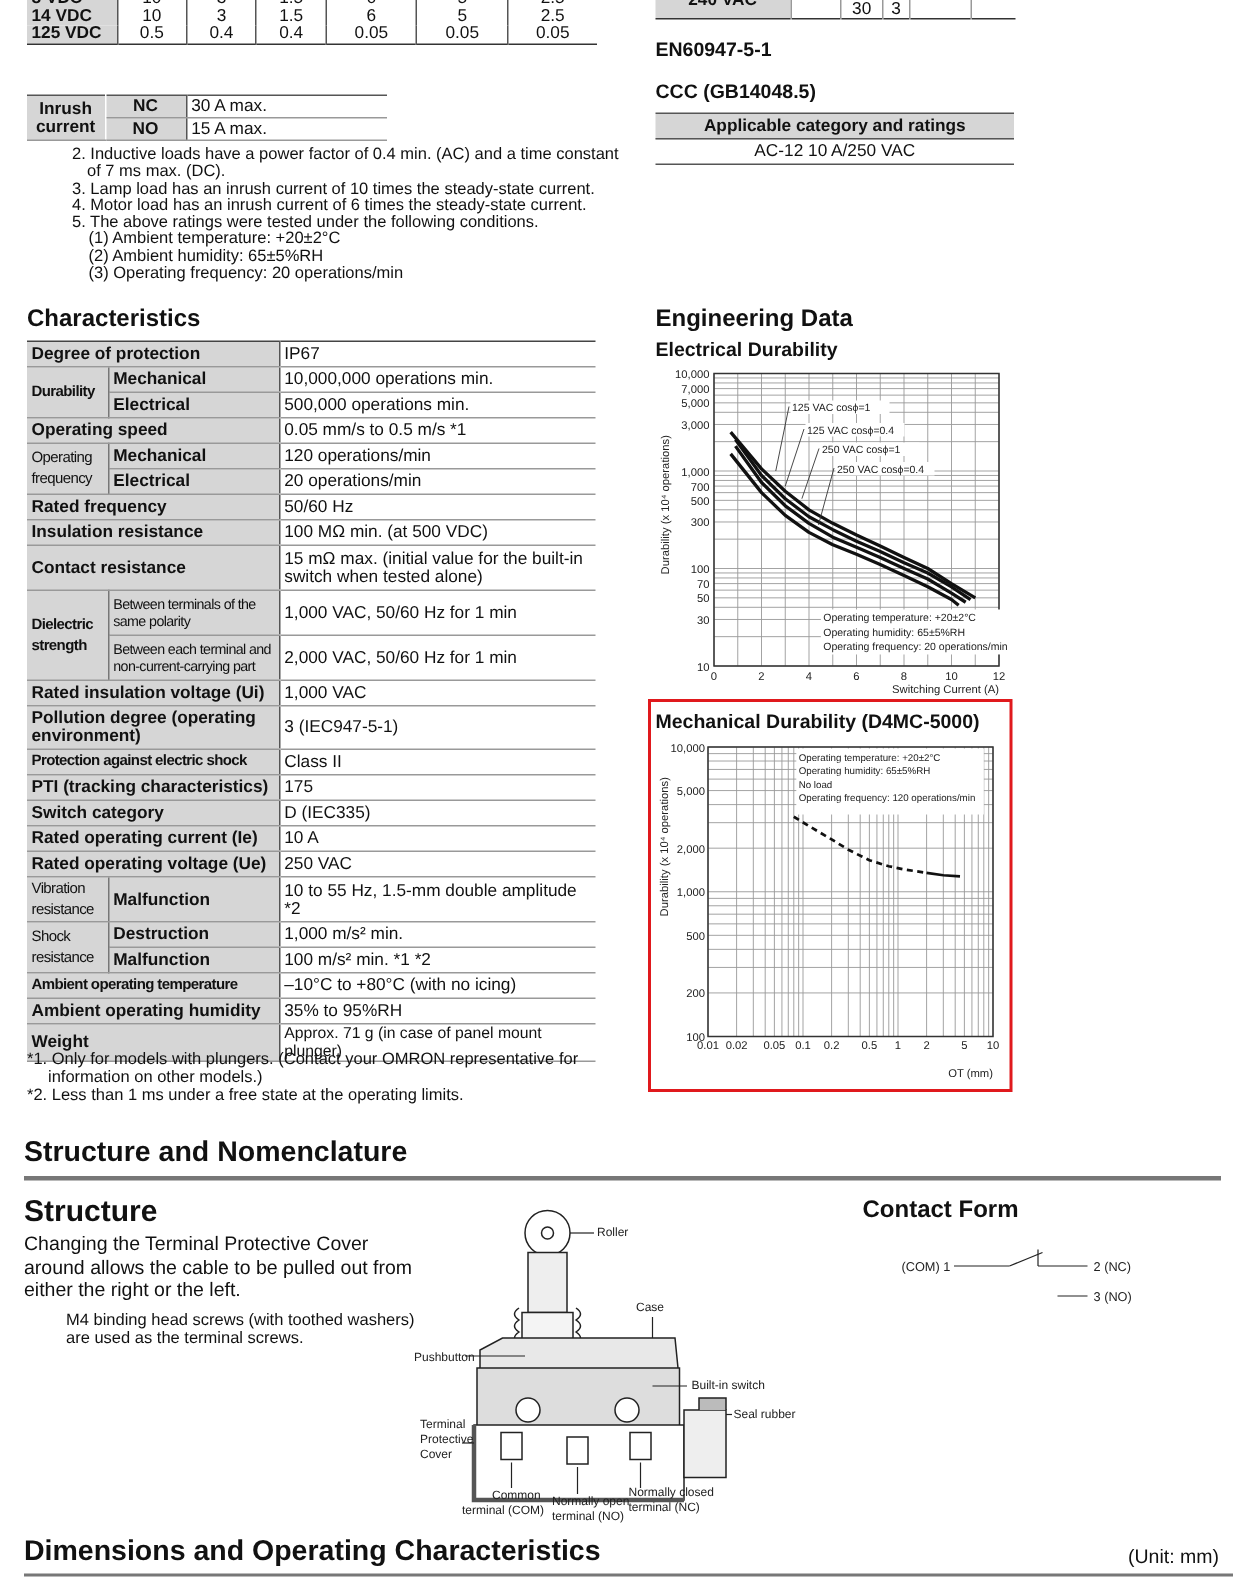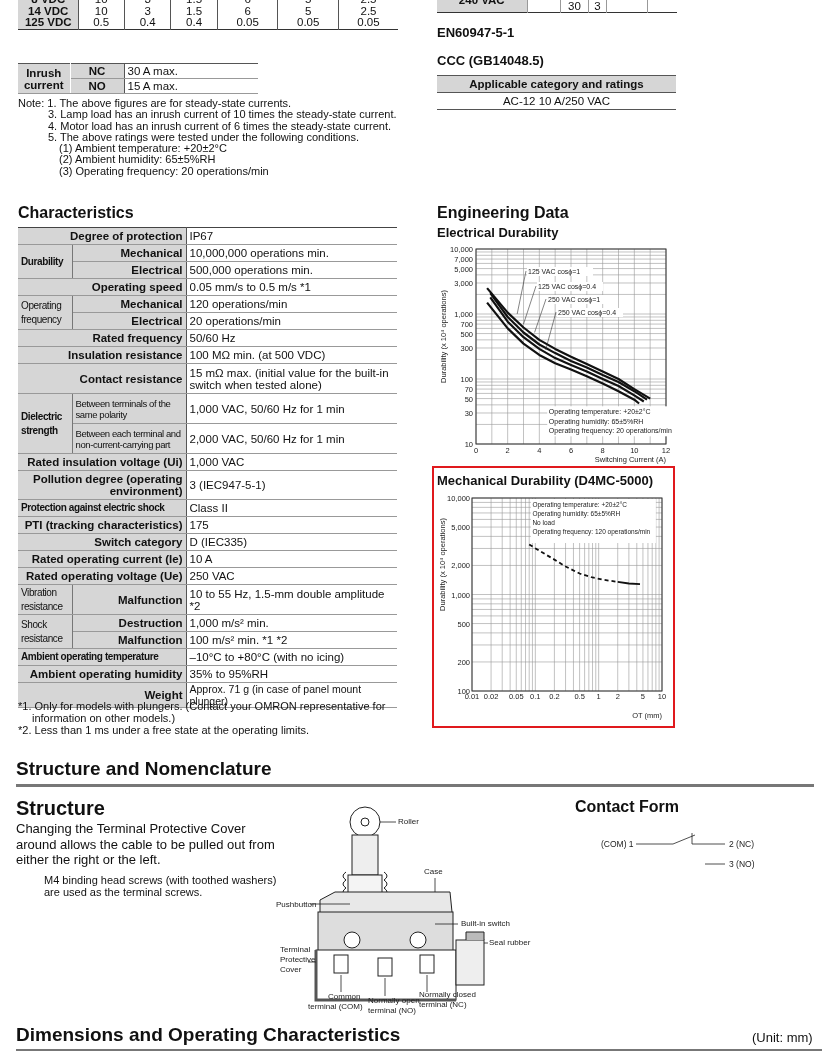--- a/index.html
+++ b/index.html
@@ -3,41 +3,41 @@
 <meta charset="utf-8">
 <style>
   * { box-sizing: border-box; margin: 0; padding: 0; }
   html, body { width: 830px; height: 1052px; overflow: hidden; background: #fff; }
   body { font-family: "Liberation Sans", sans-serif; color: #111; position: relative; font-size: 11px; }
   .abs { position: absolute; }
   table { border-collapse: collapse; }
   
   #top-table { left: 18px; top: -6px; width: 380px; font-size: 11.5px; line-height: 11.5px; }
   #top-table td { padding: 0 2px; text-align: center; border-left: 1px solid #555; }
-  #top-table td.lbl { background: #d6d6d6; font-weight: bold; text-align: center; padding-left: 3px; border-left: none; width: 60px; }
+  #top-table td.lbl { background: #d6d6d6; font-weight: bold; text-align: left; padding-left: 3px; border-left: none; width: 60px; }
   #top-table { border-bottom: 1.5px solid #333; }
   #top-right-table { left: 437px; top: -12px; width: 240px; font-size: 11.5px; border-bottom: 1.5px solid #333; }
   #top-right-table td { border-left: 1px solid #999; text-align: center; padding: 0 3px; height: 24px; vertical-align: bottom; }
   #top-right-table td.lbl { background: #d6d6d6; font-weight: bold; border-left: none; width: 90px; vertical-align: middle; }
   #top-right-table td.cut { color: #bbb; vertical-align: top; font-size: 9px; }
 
   #inrush { left: 18px; top: 63px; width: 240px; font-size: 11.5px; border-top: 1.5px solid #555; border-bottom: 1.5px solid #555; }
   #inrush td { height: 15px; padding: 0 3px; border-bottom: 1px solid #999; }
   #inrush td.hdr { background: #d6d6d6; font-weight: bold; text-align: center; line-height: 12px; width: 52px; border-right: 1px solid #fff; }
   #inrush td.sub { background: #d6d6d6; font-weight: bold; text-align: center; width: 54px; border-right: 1px solid #555; }
 
   #notes { left: 18px; top: 98px; font-size: 11px; line-height: 11.3px; width: 400px; }
   #notes .n { padding-left: 40px; text-indent: -10px; }
   #notes .n2 { padding-left: 41px; }
 
   h2.sec { font-size: 16px; font-weight: bold; }
   #char-title { left: 18px; top: 204px; }
   #char-table { left: 18px; top: 227px; width: 379px; font-size: 11.5px; border-top: 1.5px solid #444; border-bottom: 1.5px solid #444; }
   #char-table td { border-bottom: 1px solid #999; padding: 0 3px; height: 17px; line-height: 12px; }
-  #char-table td.k { background: #d6d6d6; font-weight: bold; text-align: right; }
+  #char-table td.k { background: #d6d6d6; font-weight: bold; }
   #char-table td.kn { background: #d6d6d6; font-weight: bold; font-size: 10px; letter-spacing: -0.4px; }
   #char-table td.ks { background: #d6d6d6; font-size: 9.5px; line-height: 11px; letter-spacing: -0.4px; }
   #char-table td.grp { background: #d6d6d6; font-weight: bold; font-size: 10px; line-height: 14px; letter-spacing: -0.4px; border-right: 1px solid #777; width: 53px; }
   #char-table td.v { border-left: 1.5px solid #555; }
   #char-table td.vs { border-left: 1.5px solid #555; font-size: 10.5px; }
   #footnotes { left: 18px; top: 700px; font-size: 11px; line-height: 12px; width: 400px; }
   #footnotes .f { padding-left: 14px; text-indent: -14px; }
 
   #en-title { left: 437px; top: 25px; font-size: 13px; font-weight: bold; }
   #ccc-title { left: 437px; top: 53px; font-size: 13px; font-weight: bold; }
@@ -122,21 +122,21 @@
     <td>30 A max.</td>
   </tr>
   <tr>
     <td class="sub">NO</td>
     <td>15 A max.</td>
   </tr>
 </tbody>
   </table>
 
 <div id="notes" class="abs">
-  <div><span>Note:</span> <span>1. The above figures are for steady-state currents.</span></div>
+  <div class="n">2. Inductive loads have a power factor of 0.4 min. (AC) and a time constant of 7 ms max. (DC).</div>
   <div class="n">3. Lamp load has an inrush current of 10 times the steady-state current.</div>
   <div class="n">4. Motor load has an inrush current of 6 times the steady-state current.</div>
   <div class="n">5. The above ratings were tested under the following conditions.</div>
   <div class="n2">(1) Ambient temperature: +20±2°C</div>
   <div class="n2">(2) Ambient humidity: 65±5%RH</div>
   <div class="n2">(3) Operating frequency: 20 operations/min</div>
 </div>
 
 <div id="en-title" class="abs">EN60947-5-1</div>
 <div id="ccc-title" class="abs">CCC (GB14048.5)</div>

